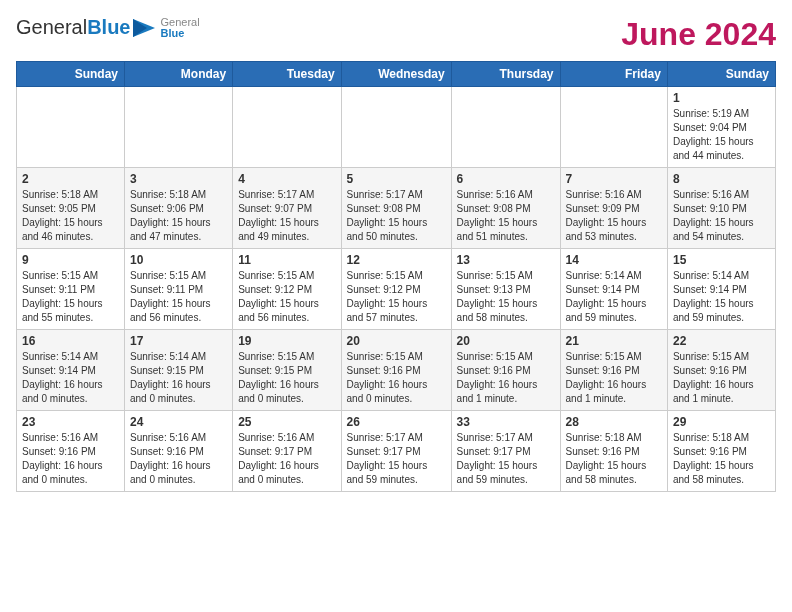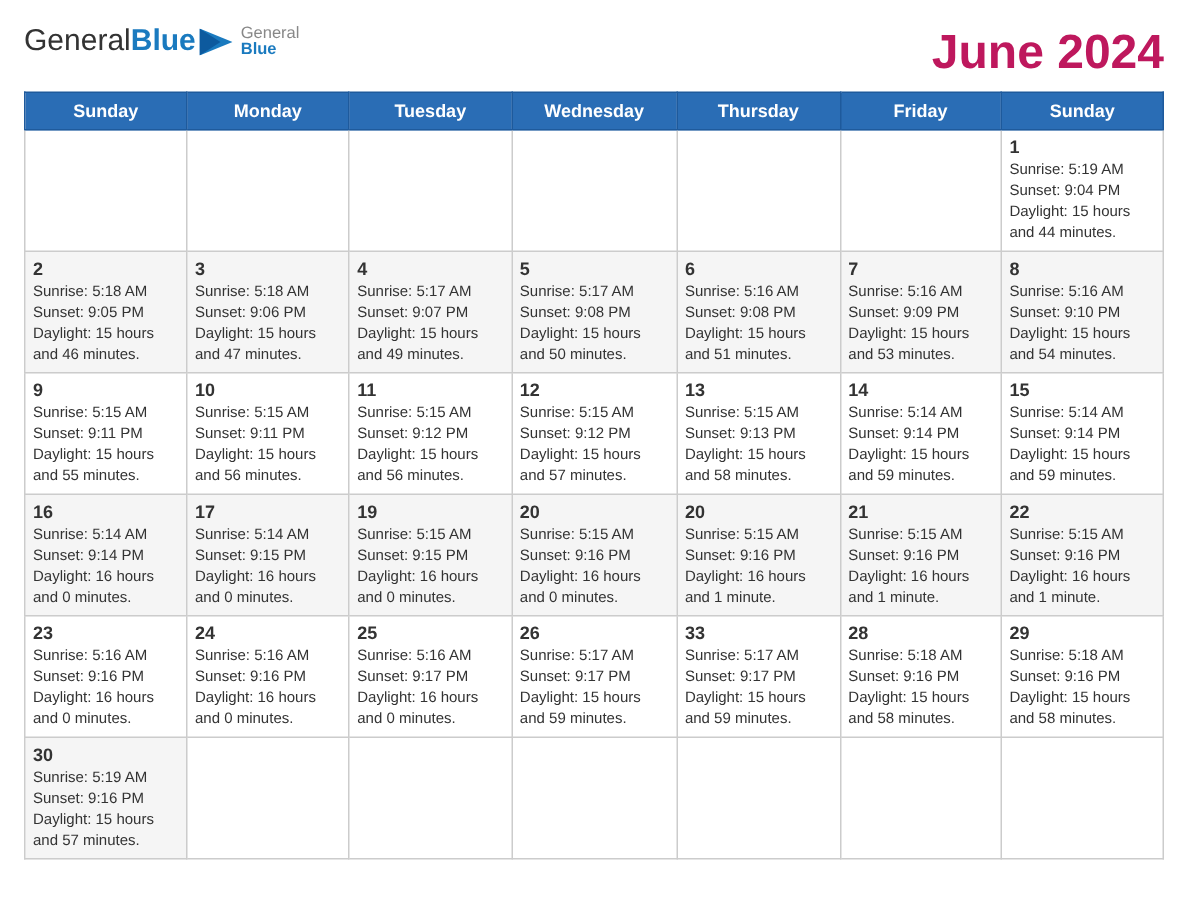--- a/index.html
+++ b/index.html
@@ -36,21 +36,21 @@
     }
     .calendar {
       width: 100%;
       border-collapse: collapse;
       font-size: 10.5px;
     }
     .calendar thead th {
       background: #2a6db5;
       color: #fff;
       padding: 5px 6px;
-      text-align: center;
+      text-align: right;
       font-size: 12px;
       border: 1px solid #1e5a9c;
     }
     .calendar tbody td {
       border: 1px solid #ccc;
       vertical-align: top;
       padding: 4px 5px;
       width: 113px;
       min-height: 70px;
       background: #fff;
@@ -325,29 +325,14 @@
 and 58 minutes.</div>
         </td>
         <td>
           <span class="day-number">29</span>
           <div class="day-info" style="white-space: pre-line;">Sunrise: 5:18 AM
 Sunset: 9:16 PM
 Daylight: 15 hours
 and 58 minutes.</div>
         </td>
       </tr>
-      <tr class="last-row">
-        <td>
-          <span class="day-number">30</span>
-          <div class="day-info" style="white-space: pre-line;">Sunrise: 5:19 AM
-Sunset: 9:16 PM
-Daylight: 15 hours
-and 57 minutes.</div>
-        </td>
-        <td class="empty-cell"></td>
-        <td class="empty-cell"></td>
-        <td class="empty-cell"></td>
-        <td class="empty-cell"></td>
-        <td class="empty-cell"></td>
-        <td class="empty-cell"></td>
-      </tr>
     </tbody>
 </table>
 
 </body></html>

